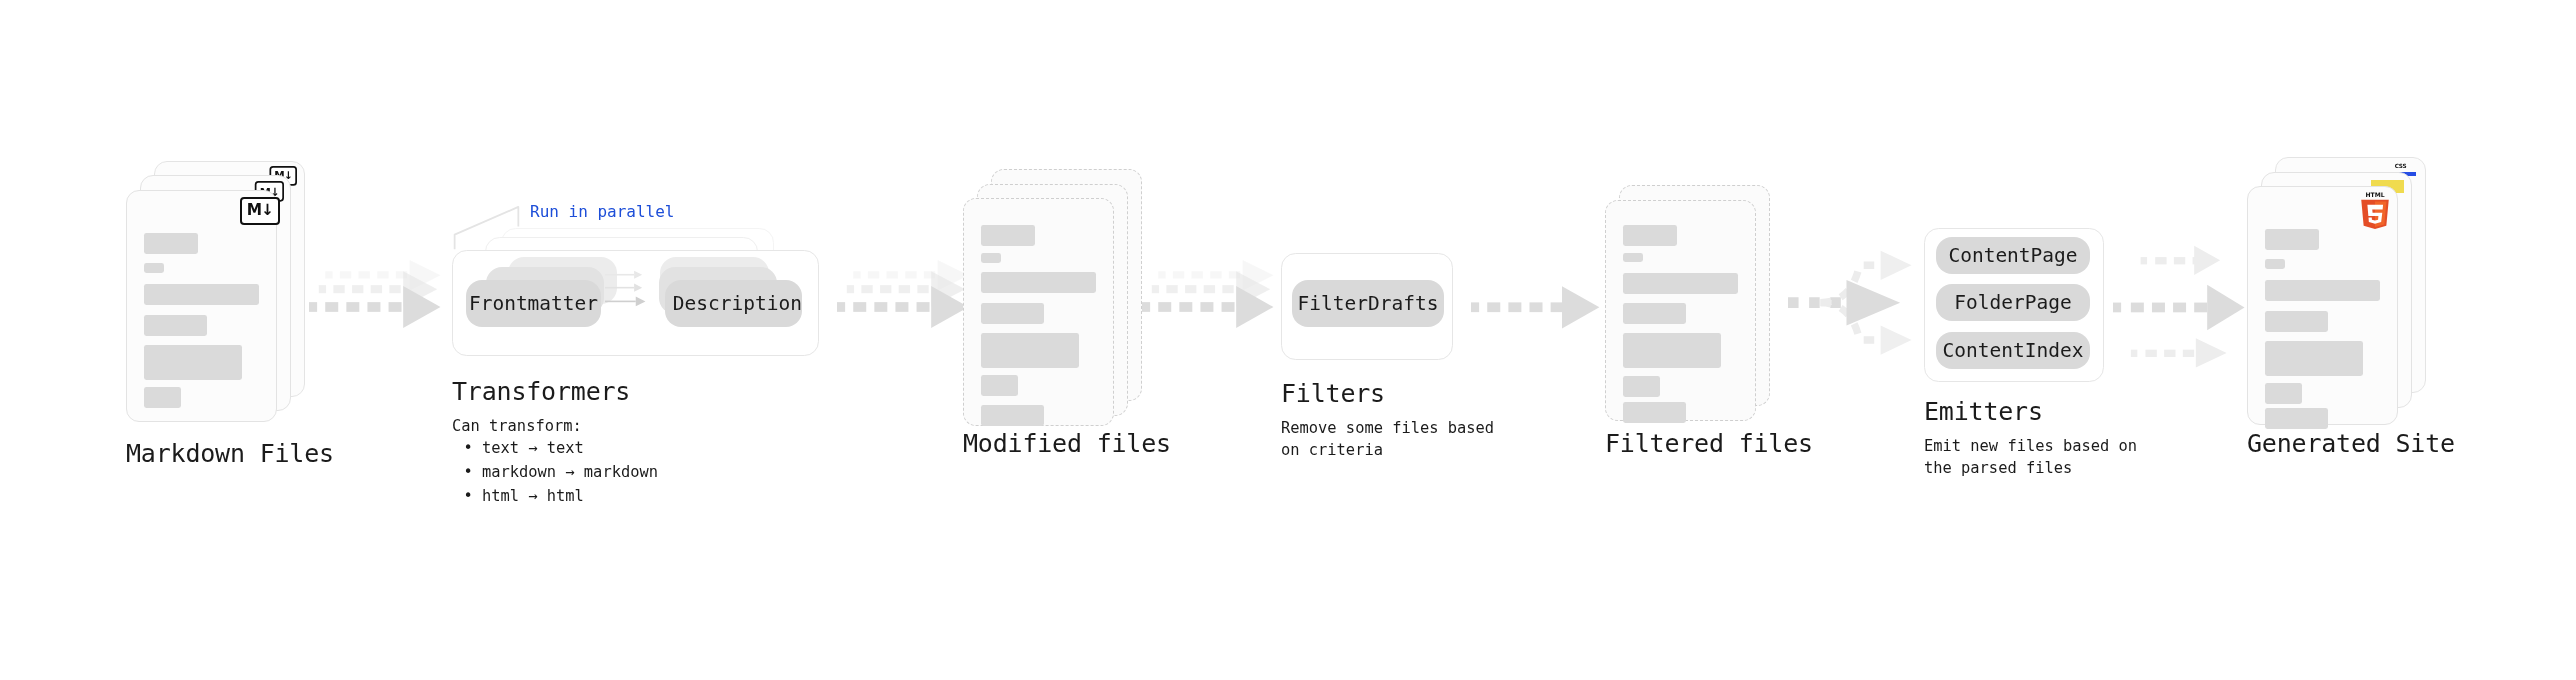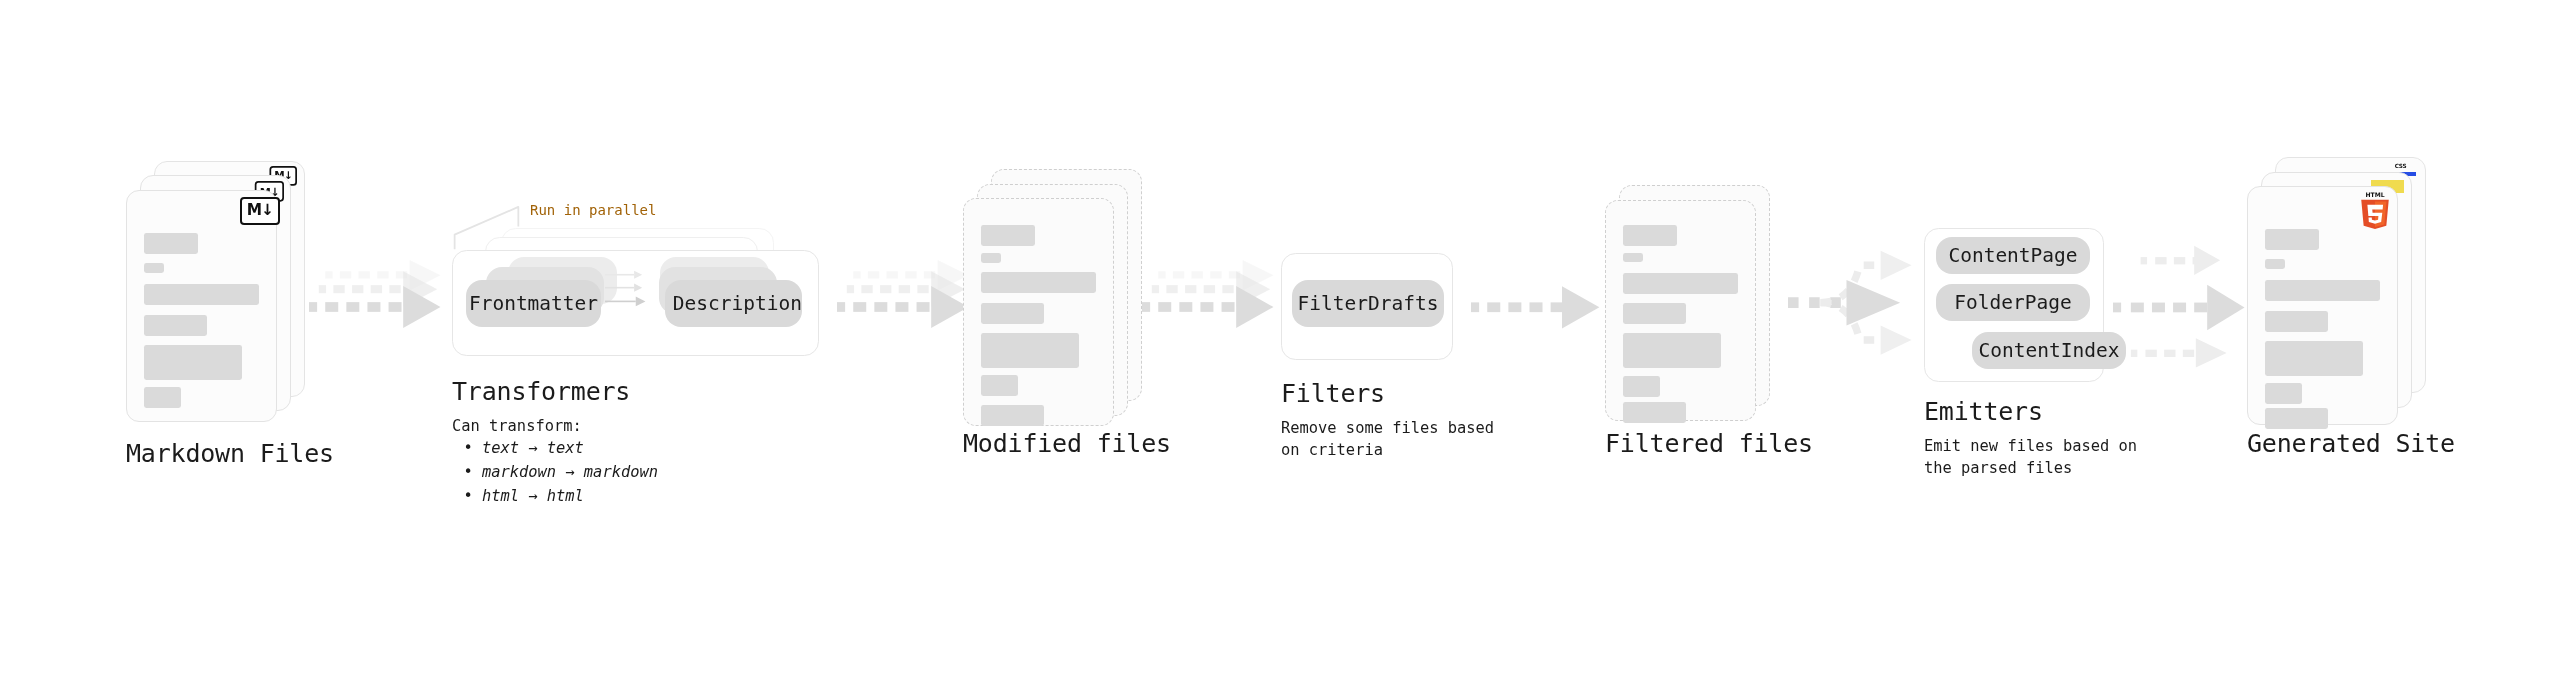--- a/index.html
+++ b/index.html
@@ -95,27 +95,27 @@
     color:#1b1b1b;
     white-space:pre-line;
   }
   .cap-list{
     position:absolute;
     font-family:"DejaVu Sans Mono","Liberation Mono",monospace;
     font-size:15.4px;
     line-height:1.55;
     color:#1b1b1b;
   }
-  .cap-list .li{padding-left:11.4px;font-style:italic;}
+  .cap-list .li{padding-left:11.4px;}
 
   .run-parallel{
     position:absolute;
     font-family:"DejaVu Sans Mono","Liberation Mono",monospace;
-    font-size:14px;
-    color:#a16207;
+    font-size:16px;
+    color:#1d4ed8;
     white-space:nowrap;
   }
 
   svg{display:block;overflow:visible;}
 </style>
 </head>
 <body>
 
 <div class="stage">
 
@@ -352,21 +352,21 @@
     </svg>
   </div>
 
   <div class="group-box" style="left:1924px;top:228px;width:180px;height:154px;"></div>
   <div class="pill" style="left:1936px;top:237px;width:154px;height:37px;">
     <span>ContentPage</span>
   </div>
   <div class="pill" style="left:1936px;top:284px;width:154px;height:37px;">
     <span>FolderPage</span>
   </div>
-  <div class="pill" style="left:1936px;top:332px;width:154px;height:37px;margin-left:36px;">
+  <div class="pill" style="left:1936px;top:332px;width:154px;height:37px;">
     <span>ContentIndex</span>
   </div>
   <div class="cap-title" style="left:1924px;top:397px;">Emitters</div>
   <div class="cap-sub" style="left:1924px;top:436px;">Emit new files based on
 the parsed files</div>
 
   <div class="abs" style="left:2113px;top:236px;width:138px;height:138px;">
     <svg width="138" height="138" viewBox="0 0 170 170">
       <g fill="#ededed">
         <rect x="34" y="26" width="8" height="9"></rect>

